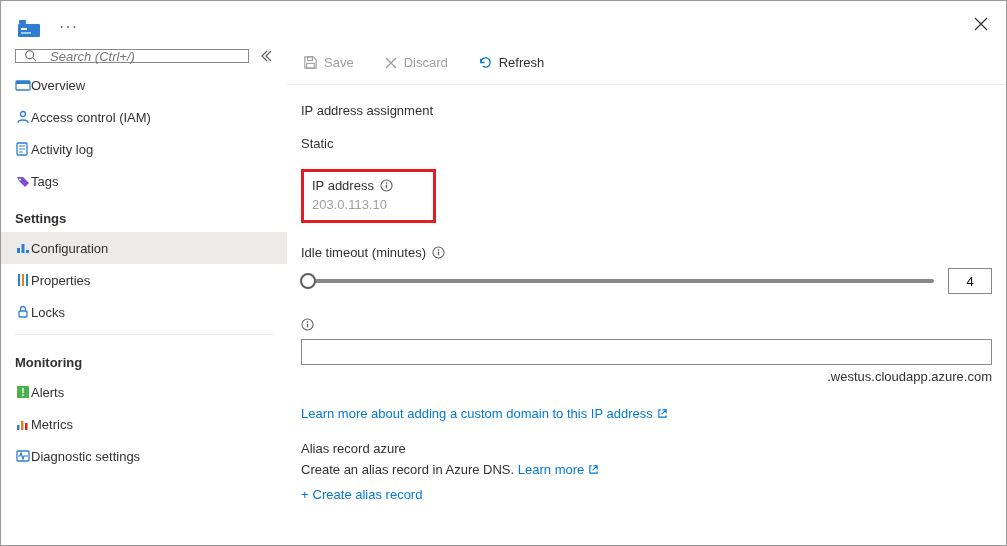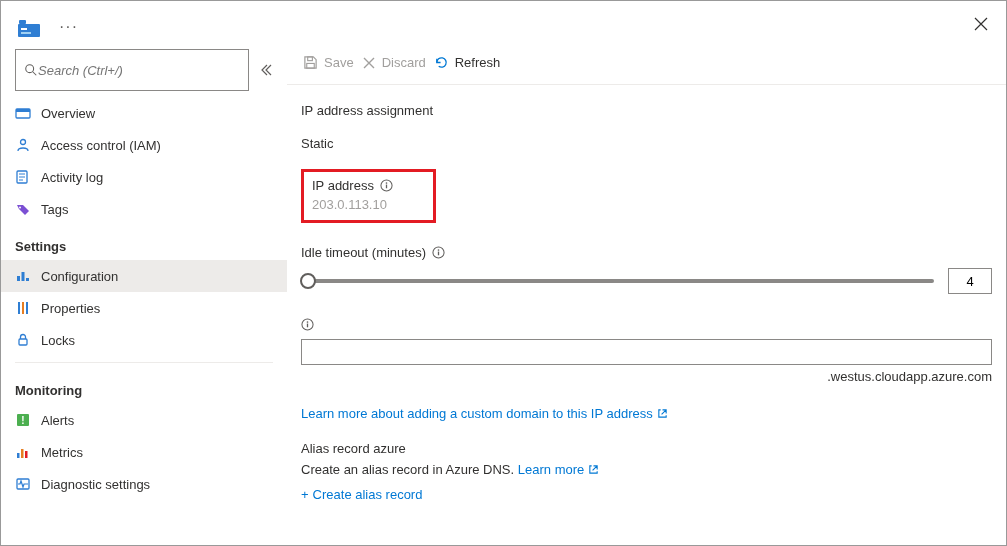--- a/index.html
+++ b/index.html
@@ -68,38 +68,37 @@
       padding: 0 14px 6px 14px;
       display: flex;
       align-items: center;
       gap: 10px;
     }
     .search-box {
       flex: 1;
       display: flex;
       align-items: center;
       border: 1px solid #8a8886;
-      height: 42px;
+      height: 14px;
       padding: 0 8px;
-      gap: 0;
+      gap: 12px;
     }
     .search-box input {
       border: none;
       outline: none;
       flex: 1;
       font-size: 13px;
       font-style: italic;
       color: #605e5c;
       background: transparent;
     }
     .collapse-chevron { color: #605e5c; cursor: pointer; font-size: 14px; }
     .nav-item {
       display: flex;
       align-items: center;
-      gap: 10px;
       padding: 8px 14px;
       cursor: pointer;
       font-size: 13px;
       color: #323130;
     }
     .nav-item.selected { background: #edebe9; }
     .nav-icon { width: 16px; height: 16px; display: inline-flex; align-items: center; justify-content: center; flex-shrink: 0; }
     .nav-section {
       font-size: 13px;
       font-weight: 600;
@@ -110,21 +109,21 @@
     
     .main {
       flex: 1;
       display: flex;
       flex-direction: column;
       min-width: 0;
     }
     .toolbar {
       display: flex;
       align-items: center;
-      gap: 4px;
+      gap: 26px;
       padding: 10px 14px 12px 14px;
       border-bottom: 1px solid #edebe9;
     }
     .tb-btn {
       display: flex;
       align-items: center;
       gap: 6px;
       font-size: 13px;
       cursor: pointer;
       background: none;

